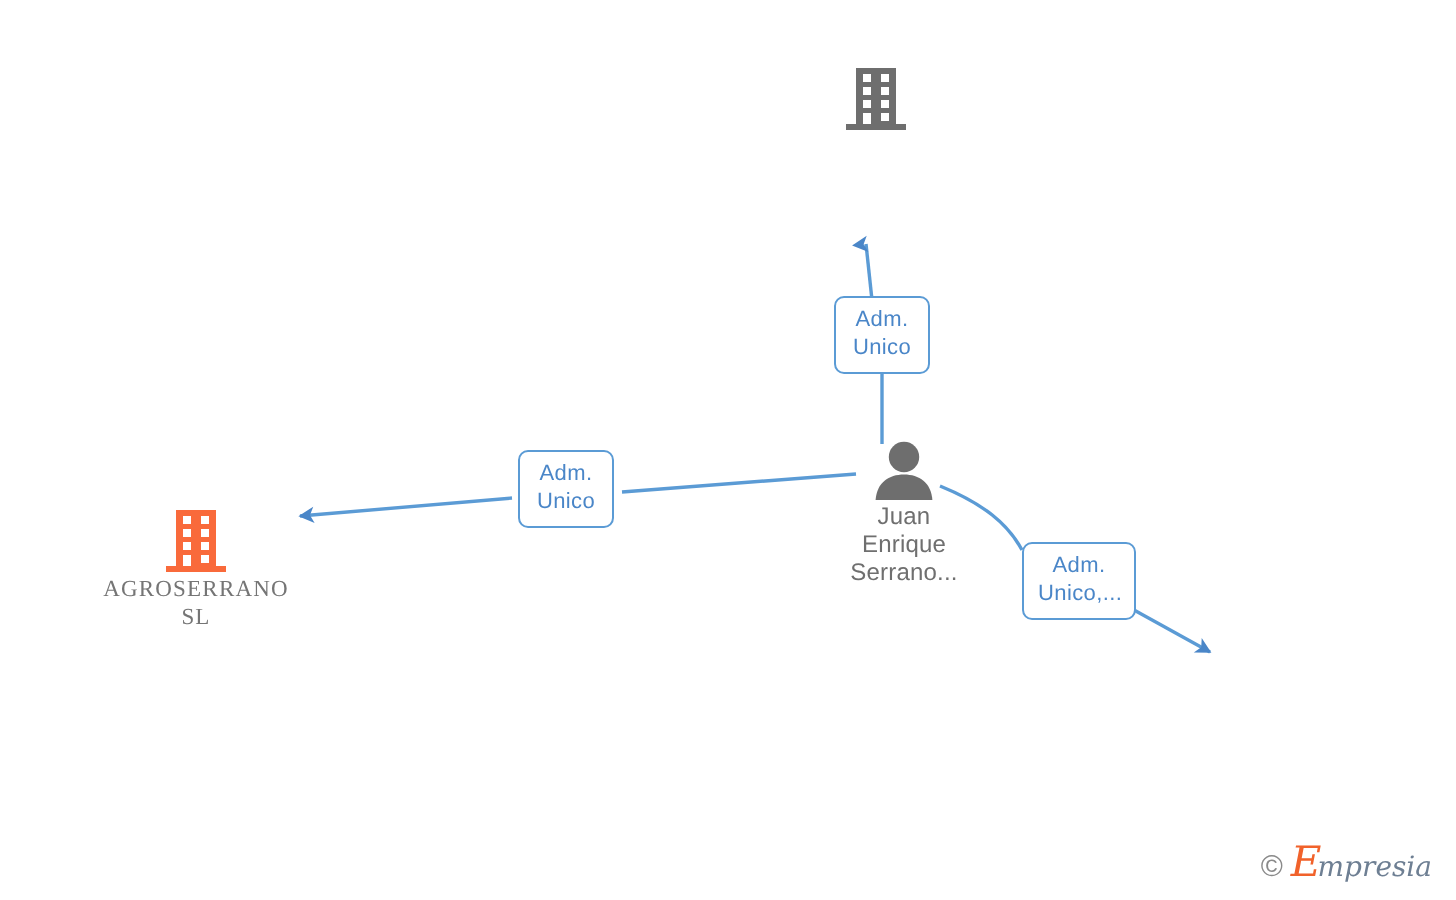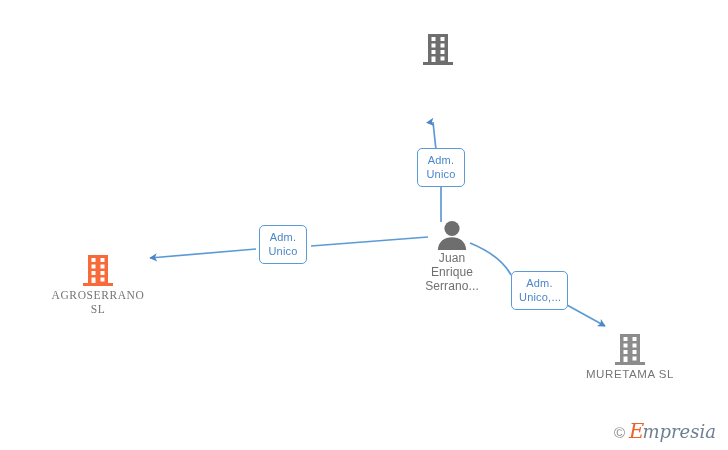--- a/index.html
+++ b/index.html
@@ -100,21 +100,21 @@
     font-family: "DejaVu Serif", serif;
     font-style: italic;
     font-size: 21px;
     color: #f1622b;
     line-height: 1;
     margin-right: -2px;
   }
   #watermark .brand-rest {
     font-family: "DejaVu Serif", serif;
     font-style: italic;
-    font-size: 18px;
+    font-size: 14px;
     color: #6e7f93;
     line-height: 1;
   }
 </style>
 </head>
 <body>
 
 <div id="canvas">
 
   <svg id="edges" viewBox="0 0 728 450" width="728" height="450" xmlns="http://www.w3.org/2000/svg">
@@ -181,37 +181,20 @@
       <svg width="34" height="30" viewBox="0 0 34 30" xmlns="http://www.w3.org/2000/svg">
         <circle cx="17" cy="8.5" r="7.6" fill="#6e6e6e"></circle>
         <path d="M2.8,30 C3.4,21.2 9.4,17.2 17,17.2 C24.6,17.2 30.6,21.2 31.2,30 Z" fill="#6e6e6e"></path>
       </svg>
     </span>
     <span class="node-label person">Juan
 Enrique
 Serrano...</span>
   </div>
 
-  <div class="node" style="left:630px; top:333px;">
-    <span class="icon-wrap">
-      <svg width="30" height="33" viewBox="0 0 30 33" xmlns="http://www.w3.org/2000/svg">
-        <rect x="5" y="1" width="20" height="28" fill="#8c8c8c"></rect>
-        <rect x="0" y="29" width="30" height="3" fill="#8c8c8c"></rect>
-        <rect x="8.5" y="4" width="4" height="4" fill="#ffffff"></rect>
-        <rect x="17.5" y="4" width="4" height="4" fill="#ffffff"></rect>
-        <rect x="8.5" y="10.5" width="4" height="4" fill="#ffffff"></rect>
-        <rect x="17.5" y="10.5" width="4" height="4" fill="#ffffff"></rect>
-        <rect x="8.5" y="17" width="4" height="4" fill="#ffffff"></rect>
-        <rect x="17.5" y="17" width="4" height="4" fill="#ffffff"></rect>
-        <rect x="8.5" y="23.5" width="4" height="5.5" fill="#ffffff"></rect>
-        <rect x="17.5" y="23.5" width="4" height="4" fill="#ffffff"></rect>
-      </svg>
-    </span>
-    <span class="node-label company">MURETAMA  SL</span>
-  </div>
 
   <div class="edge-label" style="left:417px; top:148px; width:48px;">Adm.
 Unico</div>
 
   <div class="edge-label" style="left:259px; top:225px; width:48px;">Adm.
 Unico</div>
 
   <div class="edge-label" style="left:511px; top:271px; width:57px;">Adm.
 Unico,...</div>
 

